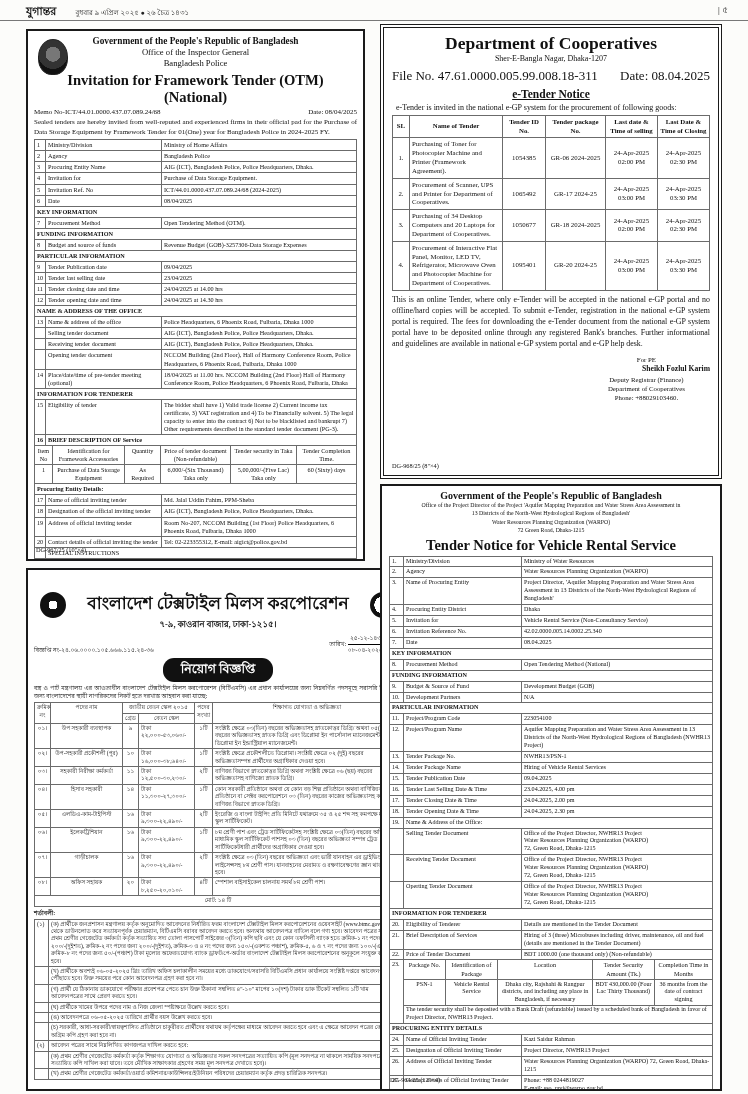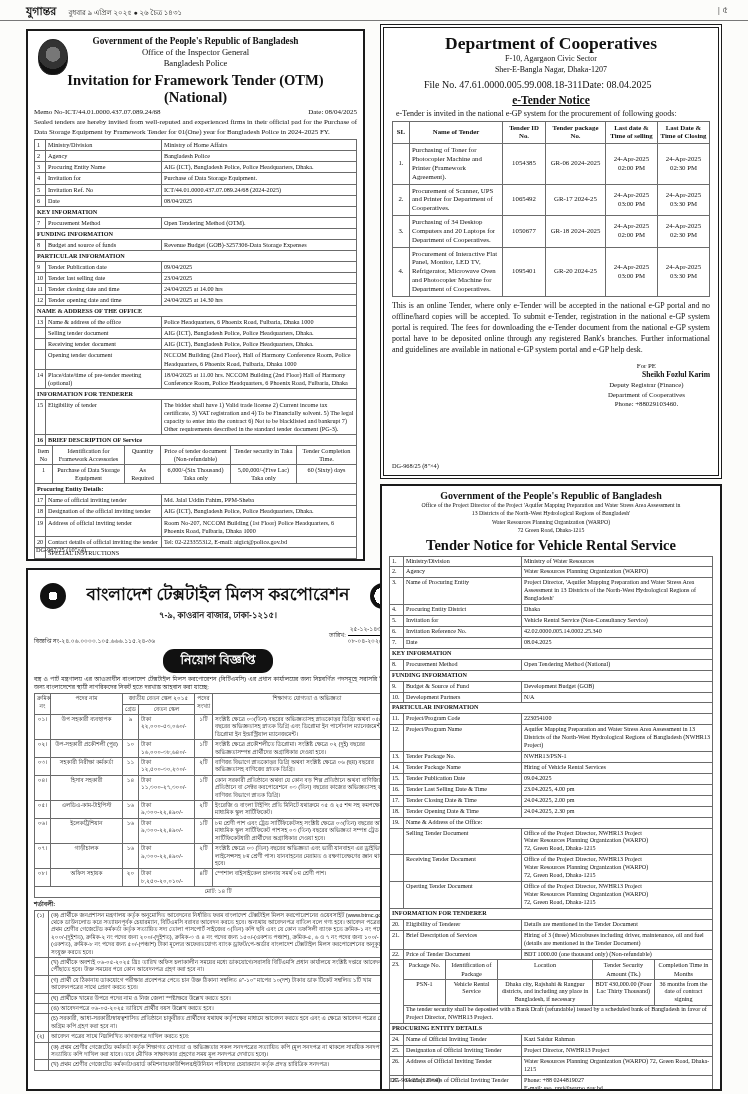--- a/index.html
+++ b/index.html
@@ -2,21 +2,21 @@
 <html><head>
 <meta charset="utf-8">
 <style>
   * { margin:0; padding:0; box-sizing:border-box; }
   html,body { width:748px; }
   body { font-family:"Liberation Serif", serif; background:#f6f5f2; color:#111; }
   .page { position:relative; width:748px; height:1094px; background:#fcfcfa; overflow:hidden; }
 
   
   .masthead { position:absolute; left:0; top:0; width:748px; height:21px; border-bottom:1px solid #777; padding:3px 20px 0 26px; display:flex; justify-content:space-between; align-items:flex-start; }
-  .mast-left { display:flex; gap:12px; align-items:baseline; }
+  .mast-left { display:flex; gap:19px; align-items:baseline; }
   .paper-name { font-weight:bold; font-size:11px; }
   .mast-date { font-size:7px; color:#222; }
   .page-num { font-size:9px; }
 
   .box { position:absolute; background:#fff; border:2px solid #1a1a1a; overflow:hidden; }
 
   .center { text-align:center; }
   .t { width:100%; border-collapse:collapse; table-layout:fixed; }
   .t td, .t th { border:1px solid #6b6b6b; padding:1px 2px; font-size:6.2px; line-height:1.3; vertical-align:top; text-align:left; font-weight:normal; }
   .t .sec td { font-weight:bold; }
@@ -29,41 +29,41 @@
   .gov-head { font-size:8.6px; line-height:1.3; }
   .gov-head .l1 { font-weight:bold; font-size:9.3px; }
   .police-title { font-weight:bold; font-size:14.6px; margin:3px 0 2px; }
   .memo-line { display:flex; justify-content:space-between; font-size:7px; margin:1px 0 2px; }
   .intro { font-size:7px; line-height:1.35; text-align:justify; margin-bottom:2px; }
   .col-no { width:11px; }
   .col-lab { width:116px; }
   .dg { position:absolute; left:8px; bottom:6px; font-size:6.3px; }
 
   
-  #btmc { left:26px; top:568px; width:384px; height:523px; padding:11px 6px; font-family:Liberation Sans, sans-serif; }
+  #btmc { left:26px; top:568px; width:384px; height:523px; padding:20px 6px; font-family:Liberation Serif, serif; }
   .btmc-head { position:relative; text-align:center; }
   .btmc-logo { position:absolute; width:26px; height:26px; border-radius:50%; background:radial-gradient(circle at 50% 50%, #fff 0 28%, #111 29%); border:2px solid #111; top:2px; }
   .btmc-logo.left { left:6px; }
   .btmc-logo.right { right:6px; background:radial-gradient(circle at 50% 50%, #111 0 20%, #fff 21% 55%, #111 56%); }
   .btmc-title { font-weight:bold; font-size:17px; }
   .btmc-sub { font-size:7.5px; }
   .btmc-addr { font-size:8.5px; font-weight:bold; }
   .btmc-meta { display:flex; justify-content:space-between; align-items:flex-end; font-size:6px; margin-top:1px; }
   .date-frac { display:inline-block; text-align:center; vertical-align:middle; }
   .date-frac .top { border-bottom:1px solid #000; display:block; }
   .badge { display:block; width:110px; margin:2px auto; background:#111; color:#fff; border-radius:11px; text-align:center; font-weight:bold; font-size:12.5px; padding:2px 0; }
   .btmc-intro { font-size:6px; line-height:1.35; text-align:justify; margin:1px 0 2px; }
   .bt td, .bt th { font-size:5.7px; line-height:1.3; }
   .cnum { width:14px; }
 
   
   #coop { left:380px; top:24px; width:342px; height:455px; padding:5px 8px; border-style:double; border-width:4px; }
   .coop-title { font-weight:bold; font-size:17.5px; }
   .coop-sub { font-size:8px; line-height:1.35; }
-  .file-line { display:flex; font-size:10px; margin-top:3px;margin-left:32px; }
+  .file-line { display:flex; justify-content:space-between; font-size:13px; margin-top:3px; }
   .etn { font-weight:bold; font-size:11.5px; text-decoration:underline; margin:1px 12px; }
   .coop-intro { font-size:8px; margin:1px 4px 3px; }
   .ct td, .ct th { font-size:6.8px; padding:2px; }
   .ct th { font-weight:bold; text-align:center; vertical-align:middle; }
   .ct .c { text-align:center; vertical-align:middle; }
   .coop-para { font-size:7.9px; line-height:1.4; text-align:justify; margin-top:3px; }
   .coop-sig { margin-left:60%; text-align:center; font-size:6.8px; line-height:1.35; margin-top:6px; }
   .coop-sig .nm { font-weight:bold; font-size:7.6px;text-align:right; }
 
   
@@ -486,21 +486,20 @@
         </tbody>
 
     </table>
 
   </div>
 
   <div class="box" id="coop">
     <div class="center">
       <div class="coop-title">Department of Cooperatives</div>
       <div class="coop-sub">
-        <div>F-10, Agargaon Civic Sector</div>
         <div>Sher-E-Bangla Nagar, Dhaka-1207</div>
       </div>
     </div>
     <div class="file-line">
       <span>File No. 47.61.0000.005.99.008.18-311</span>
       <span>Date: 08.04.2025</span>
     </div>
     <div class="center"><span class="etn">e-Tender Notice</span></div>
     <div class="coop-intro">e-Tender is invited in the national e-GP system for the procurement of following goods:</div>
 

